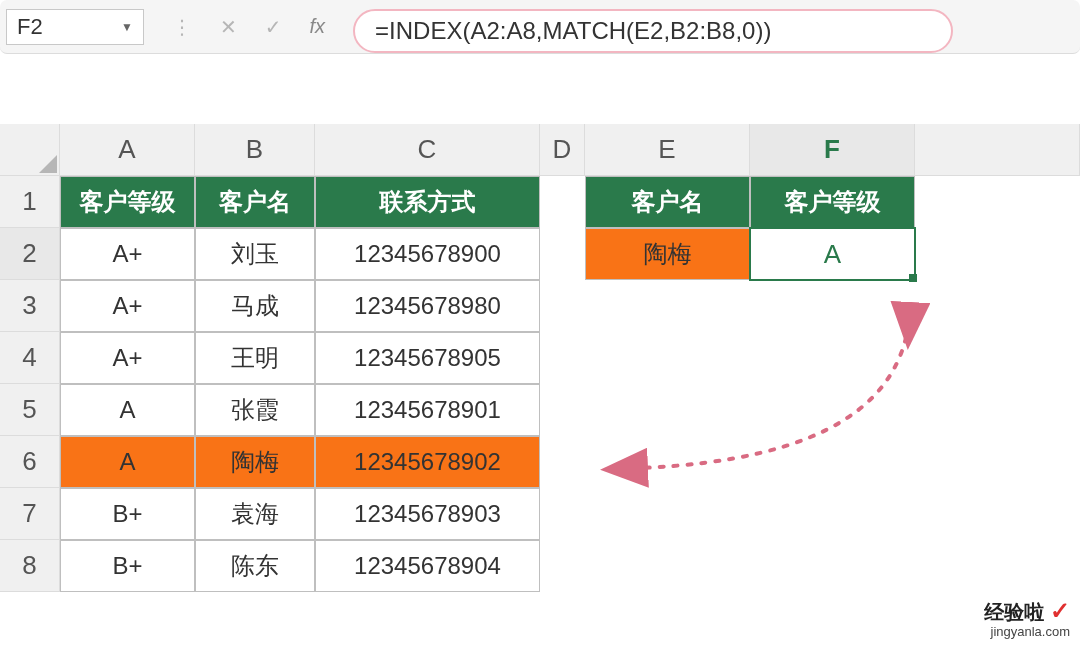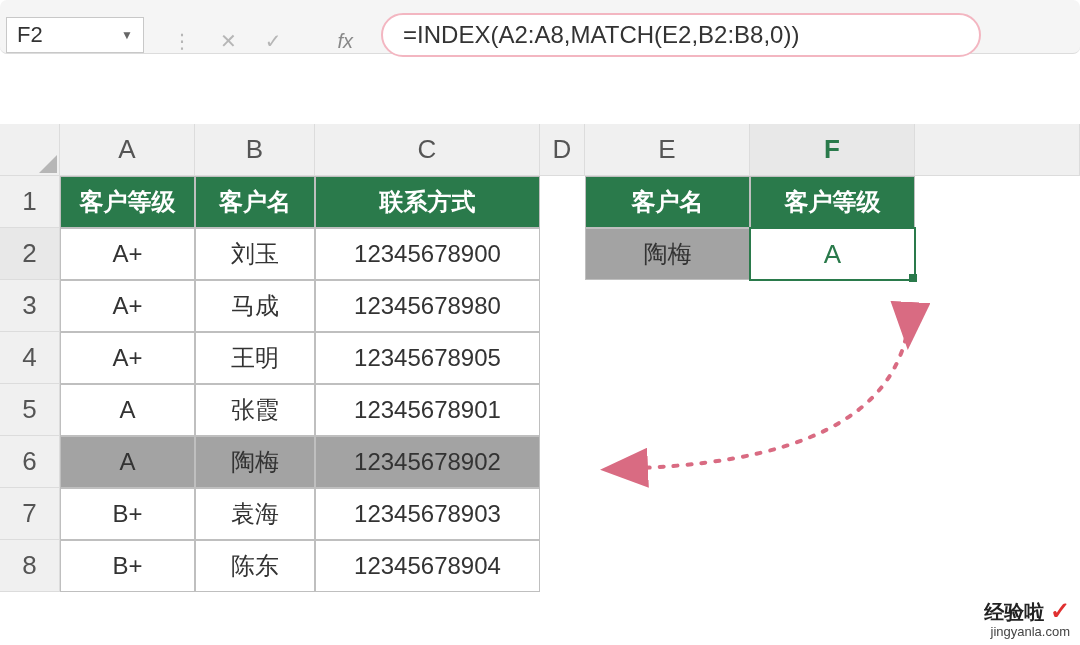--- a/index.html
+++ b/index.html
@@ -1,21 +1,21 @@
 <!DOCTYPE html>
 <html><head>
 <meta charset="utf-8">
 <style>
   * { box-sizing: border-box; margin: 0; padding: 0; }
   html, body { width: 1080px; height: 645px; font-family: "Microsoft YaHei", Arial, sans-serif; background: #fff; overflow: hidden; }
   
   .formula-bar {
     height: 54px;
     display: flex;
-    align-items: flex-end;
+    align-items: center;
     background: #f5f5f5;
     border-bottom: 1px solid #dcdcdc;
     padding: 0 6px;
     border-radius: 7px;
   }
   .name-box {
     width: 138px;
     height: 36px;
     background: #fff;
     border: 1px solid #c8c8c8;
@@ -28,21 +28,21 @@
   }
   .name-box .dd { font-size: 12px; color: #666; }
   .formula-tools {
     display: flex;
     align-items: center;
     gap: 28px;
     padding: 0 28px;
     color: #b6b6b6;
     font-size: 20px;
   }
-  .fx { font-style: italic; color: #888; font-size: 20px; margin-left: 28px; }
+  .fx { font-style: italic; color: #888; font-size: 20px; }
   .formula-input-wrap {
     flex: 1;
     height: 44px;
     display: flex;
     align-items: center;
   }
   .formula-input {
     height: 44px;
     border: 2px solid #f3b6c1;
     border-radius: 22px;
@@ -95,21 +95,21 @@
   }
   .cell.noborder { border-right: 1px solid #fff; border-bottom: 1px solid #fff; }
   .cell.db { border: 1px solid #bfbfbf; }
   .th {
     background: #2a7a4b;
     color: #fff;
     font-size: 24px;
     font-weight: bold;
     border: 1px solid #bfbfbf;
   }
-  .hl { background: #a3a3a3; }
+  .hl { background: #f97316; }
   .active {
     position: relative;
     outline: 2px solid #2a7a4b;
     outline-offset: -1px;
     color: #2a7a4b;
     font-size: 26px;
   }
   .active::after {
     content: "";
     position: absolute;

